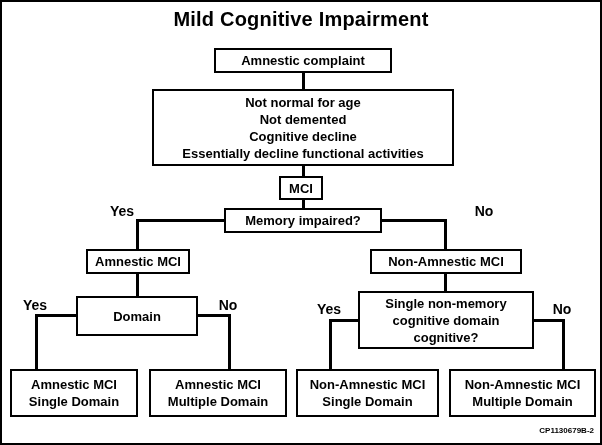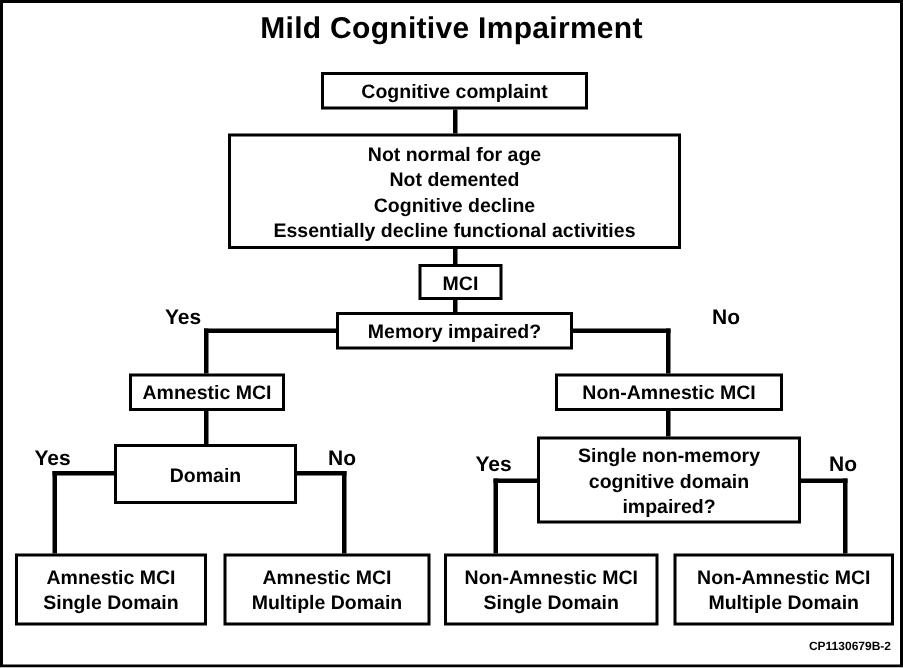--- a/index.html
+++ b/index.html
@@ -56,31 +56,31 @@
   }
 </style>
 </head>
 <body>
 
 <div id="canvas">
 
   <div id="title">Mild Cognitive Impairment</div>
 
   <div class="box" style="left:212px; top:46px; width:178px; height:25px;">
-    <div>Cognitive complaint</div>
+    <div>Amnestic complaint</div>
   </div>
 
   <div class="box" style="left:150px; top:87px; width:302px; height:77px;">
     <div>Not normal for age</div>
     <div>Not demented</div>
     <div>Cognitive decline</div>
     <div>Essentially decline functional activities</div>
   </div>
 
-  <div class="box" style="left:277px; top:174px; width:56px; height:24px;">
+  <div class="box" style="left:277px; top:174px; width:44px; height:24px;">
     <div>MCI</div>
   </div>
 
   <div class="box" style="left:222px; top:206px; width:158px; height:25px;">
     <div>Memory impaired?</div>
   </div>
 
   <div class="box" style="left:84px; top:247px; width:104px; height:25px;">
     <div>Amnestic MCI</div>
   </div>
@@ -89,21 +89,21 @@
     <div>Non-Amnestic MCI</div>
   </div>
 
   <div class="box" style="left:74px; top:294px; width:122px; height:40px;">
     <div>Domain</div>
   </div>
 
   <div class="box" style="left:356px; top:289px; width:176px; height:58px;text-align:right;">
     <div>Single non-memory</div>
     <div>cognitive domain</div>
-    <div>impaired?</div>
+    <div>cognitive?</div>
   </div>
 
   <div class="box" style="left:8px; top:367px; width:128px; height:48px;">
     <div>Amnestic MCI</div>
     <div>Single Domain</div>
   </div>
 
   <div class="box" style="left:147px; top:367px; width:138px; height:48px;">
     <div>Amnestic MCI</div>
     <div>Multiple Domain</div>

